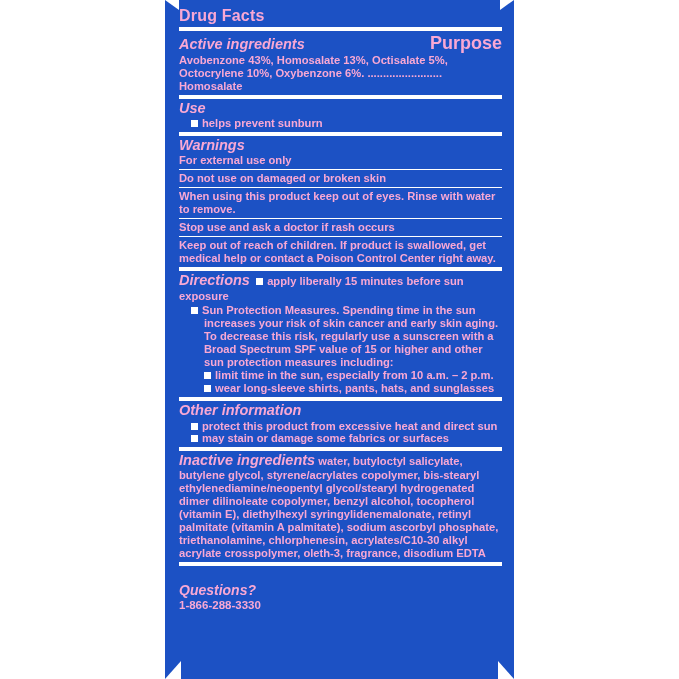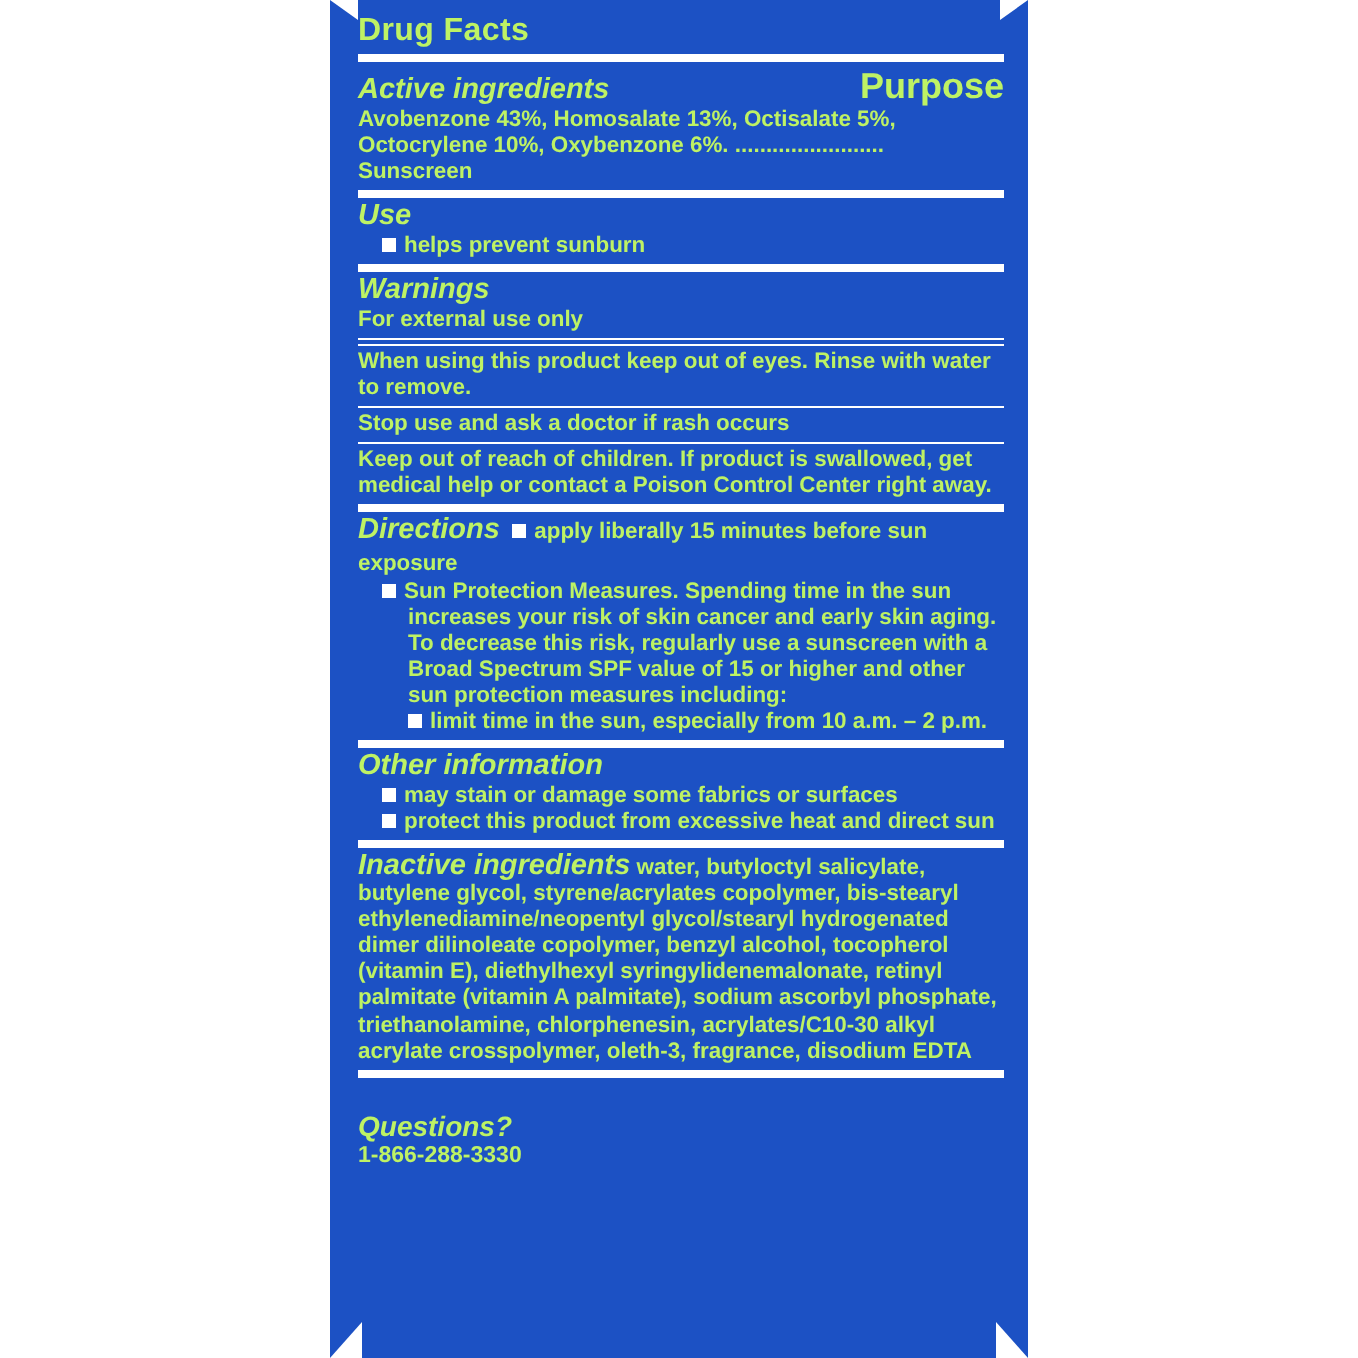--- a/index.html
+++ b/index.html
@@ -13,21 +13,21 @@
     font-family: "Liberation Sans", sans-serif;
     overflow: hidden;
   }
   .panel {
     position: absolute;
     left: 165px;
     top: 0;
     width: 349px;
     height: 679px;
     background: #1c51c4;
-    color: #bef264;
+    color: #f9a8d4;
     box-sizing: border-box;
     padding: 6px 12px 6px 14px;
   }
   
   .corner {
     position: absolute;
     width: 0; height: 0;
     border-style: solid;
   }
   .corner.tl { left:165px; top:0; border-width: 10px 0 0 14px; border-color: #ffffff transparent transparent transparent; }
@@ -112,47 +112,49 @@
   <div class="content">
 
     <h1 class="title">Drug Facts</h1>
     <div class="rule thick"></div>
 
     <div class="sec-head-row">
       <div class="sec-head">Active ingredients</div>
       <div class="sec-head purpose-head">Purpose</div>
     </div>
     <div class="body">
-      <span>Avobenzone 43%, Homosalate 13%, Octisalate 5%, Octocrylene 10%, Oxybenzone 6%.</span><span class="dots"> ........................ </span><span>Sunscreen</span>
+      <span>Avobenzone 43%, Homosalate 13%, Octisalate 5%, Octocrylene 10%, Oxybenzone 6%.</span><span class="dots"> ........................ </span><span>Homosalate</span>
     </div>
     <div class="rule thick"></div>
 
     <div class="sec-head">Use</div>
     <div class="li indent1"><span class="bullet"></span><span>helps prevent sunburn</span></div>
     <div class="rule thick"></div>
 
     <div class="sec-head">Warnings</div>
     <div class="body">For external use only</div>
     <div class="rule thin"></div>
+    <div class="body"><span>Do not use</span><span> on damaged or broken skin</span></div>
     <div class="rule thin"></div>
     <div class="body"><span>When using this product</span><span> keep out of eyes. Rinse with water to remove.</span></div>
     <div class="rule thin"></div>
     <div class="body">Stop use and ask a doctor if rash occurs</div>
     <div class="rule thin"></div>
     <div class="body"><span>Keep out of reach of children.</span><span> If product is swallowed, get medical help or contact a Poison Control Center right away.</span></div>
     <div class="rule thick"></div>
 
     <div class="sec-head"><span>Directions</span><span style="font-style:normal;font-size:11.2px;">&nbsp;&nbsp;<span class="bullet"></span></span><span style="font-style:normal;font-weight:bold;font-size:11.2px;">apply liberally 15 minutes before sun exposure</span></div>
     <div class="li hang" style="padding-left:25px;text-indent:-13px;"><span class="bullet"></span><span>Sun Protection Measures.</span><span> Spending time in the sun increases your risk of skin cancer and early skin aging. To decrease this risk, regularly use a sunscreen with a Broad Spectrum SPF value of 15 or higher and other sun protection measures including:</span></div>
     <div class="li hang" style="padding-left:38px;text-indent:-13px;"><span class="bullet"></span><span>limit time in the sun, especially from 10 a.m. – 2 p.m.</span></div>
+    <div class="li hang" style="padding-left:38px;text-indent:-13px;"><span class="bullet"></span><span>wear long-sleeve shirts, pants, hats, and sunglasses</span></div>
     <div class="rule thick"></div>
 
     <div class="sec-head">Other information</div>
+    <div class="li hang" style="padding-left:25px;text-indent:-13px;"><span class="bullet"></span><span>protect this product from excessive heat and direct sun</span></div>
     <div class="li hang" style="padding-left:25px;text-indent:-13px;"><span class="bullet"></span><span>may stain or damage some fabrics or surfaces</span></div>
-    <div class="li hang" style="padding-left:25px;text-indent:-13px;"><span class="bullet"></span><span>protect this product from excessive heat and direct sun</span></div>
     <div class="rule thick"></div>
 
     <div class="ing-wrap">
       <span class="sec-head" style="display:inline;">Inactive ingredients</span>
       <span>water, butyloctyl salicylate, butylene glycol, styrene/acrylates copolymer, bis-stearyl ethylenediamine/neopentyl glycol/stearyl hydrogenated dimer dilinoleate copolymer, benzyl alcohol, tocopherol (vitamin E), diethylhexyl syringylidenemalonate, retinyl palmitate (vitamin A palmitate), sodium ascorbyl phosphate, triethanolamine, chlorphenesin, acrylates/C10-30 alkyl acrylate crosspolymer, oleth-3, fragrance, disodium EDTA</span>
     </div>
     <div class="rule thick"></div>
 
     <div class="questions">Questions?</div>
     <div class="phone">1-866-288-3330</div>

